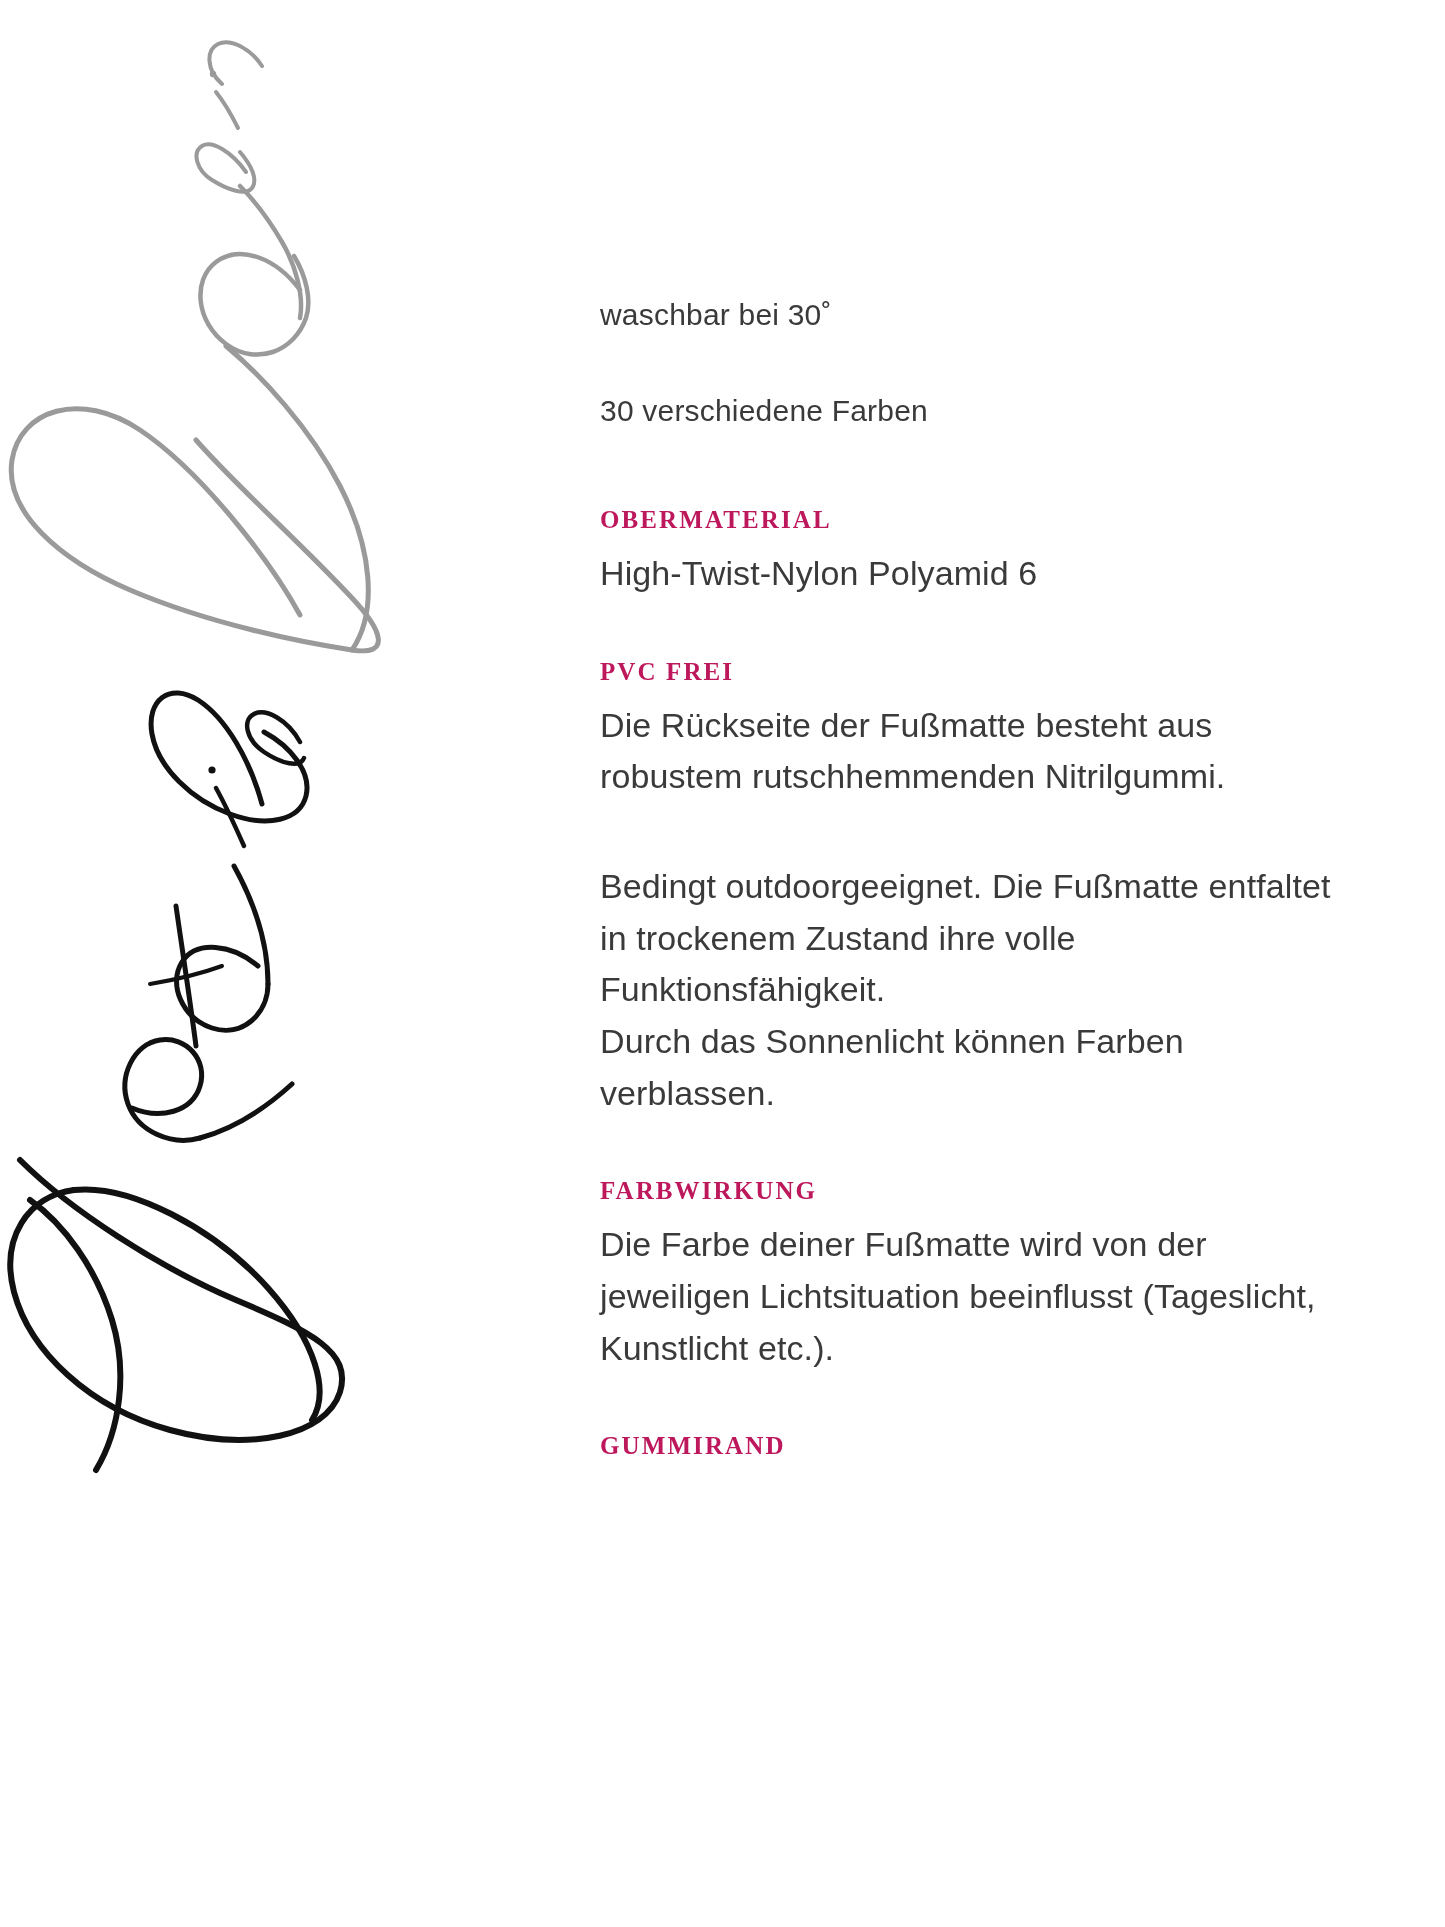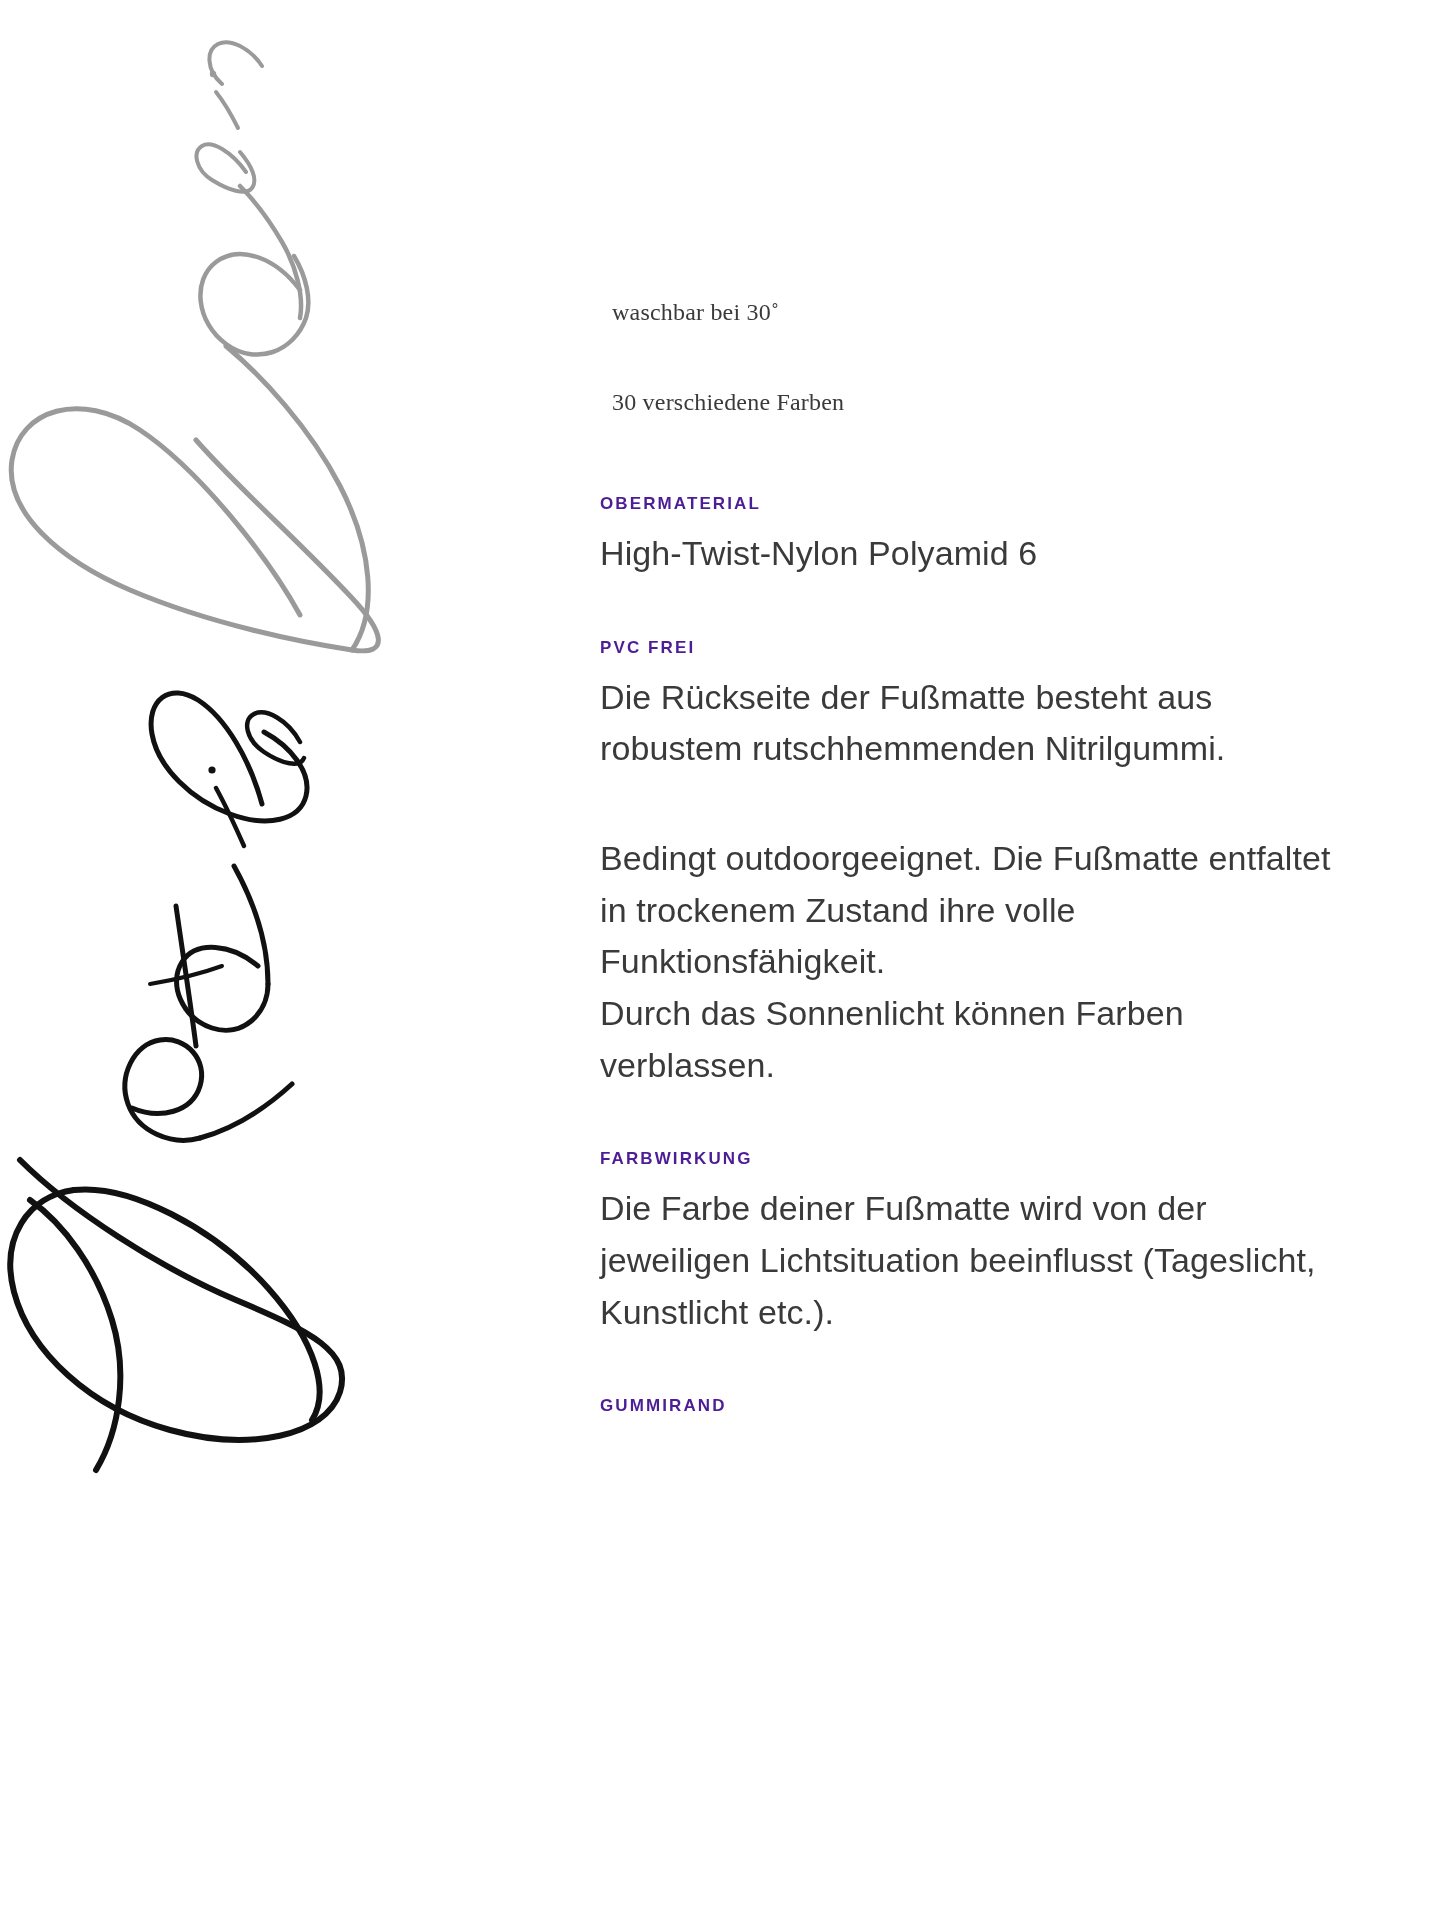--- a/index.html
+++ b/index.html
@@ -31,44 +31,44 @@
 
   
   .content {
     position: absolute;
     left: 600px;
     top: 300px;
     width: 760px;
   }
 
   .lead {
-    font-size: 24px;
+    font-size: 30px;
     line-height: 1.0;
     color: #3a3a3a;
     font-weight: 400;
     letter-spacing: 0.2px;
-    margin: 0 0 66px 12px;
-    font-family: Liberation Serif, serif;
+    margin: 0 0 66px 0;
   }
   .lead.second {
     margin-bottom: 80px;
   }
 
   .block {
     margin: 0 0 58px 0;
   }
   .block:last-child {
     margin-bottom: 0;
   }
   .block h3 {
     margin: 0 0 14px 0;
-    font-size: 17px;
+    font-size: 25px;
     font-weight: 700;
     letter-spacing: 2.1px;
-    color: #4c1d95;
+    color: #be185d;
+    font-family: Liberation Serif, serif;
   }
   .block p {
     margin: 0;
     font-size: 34px;
     line-height: 1.52;
     color: #3a3a3a;
     font-weight: 400;
     letter-spacing: 0.1px;
   }
 </style>

